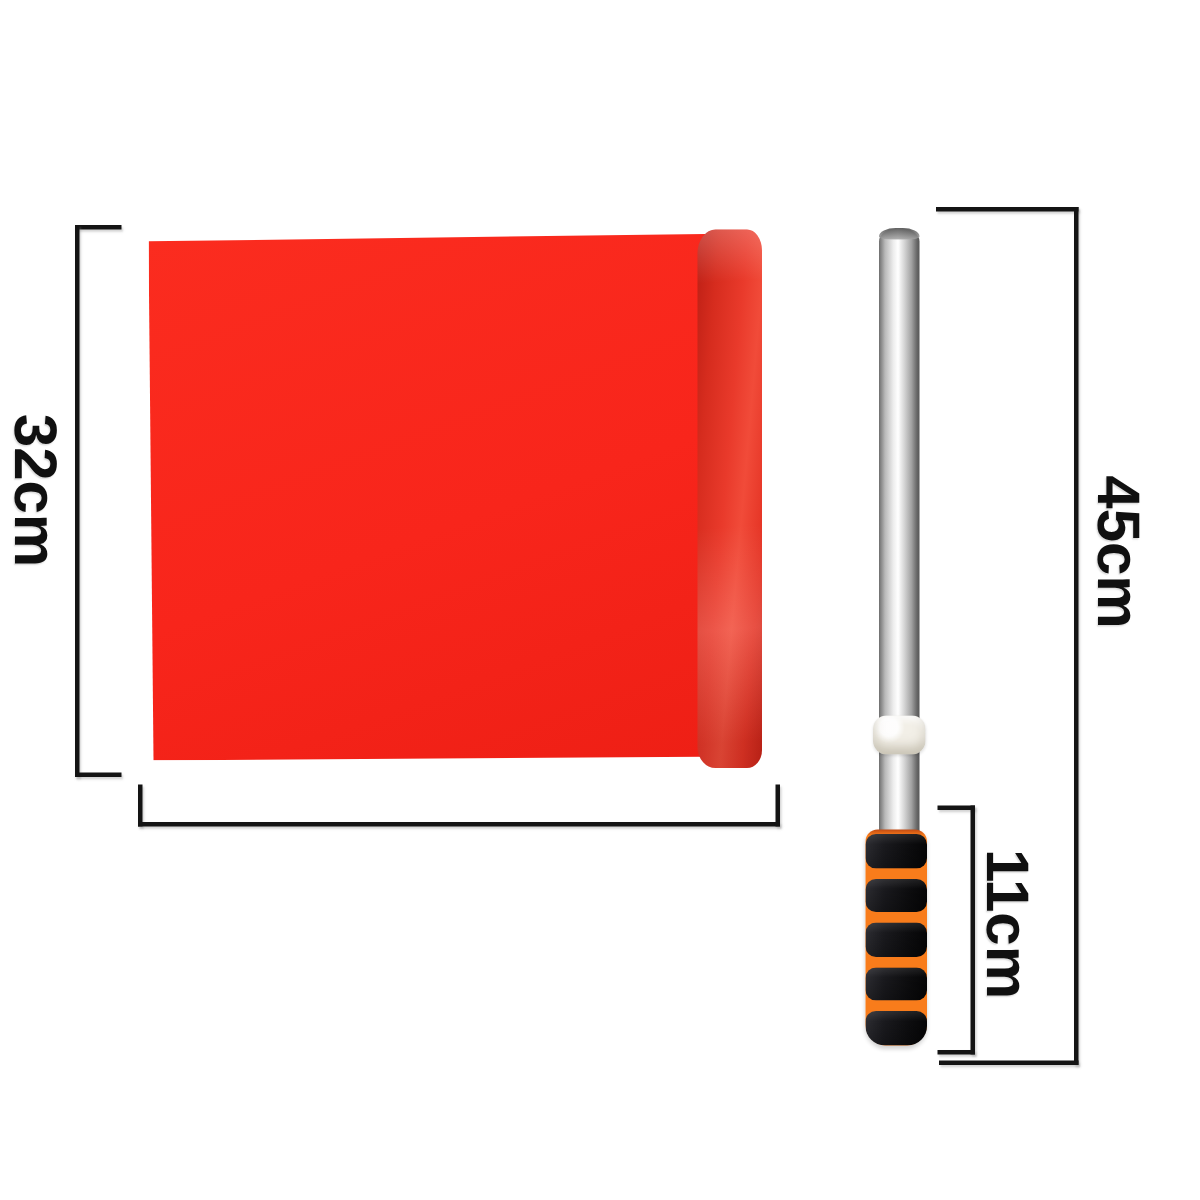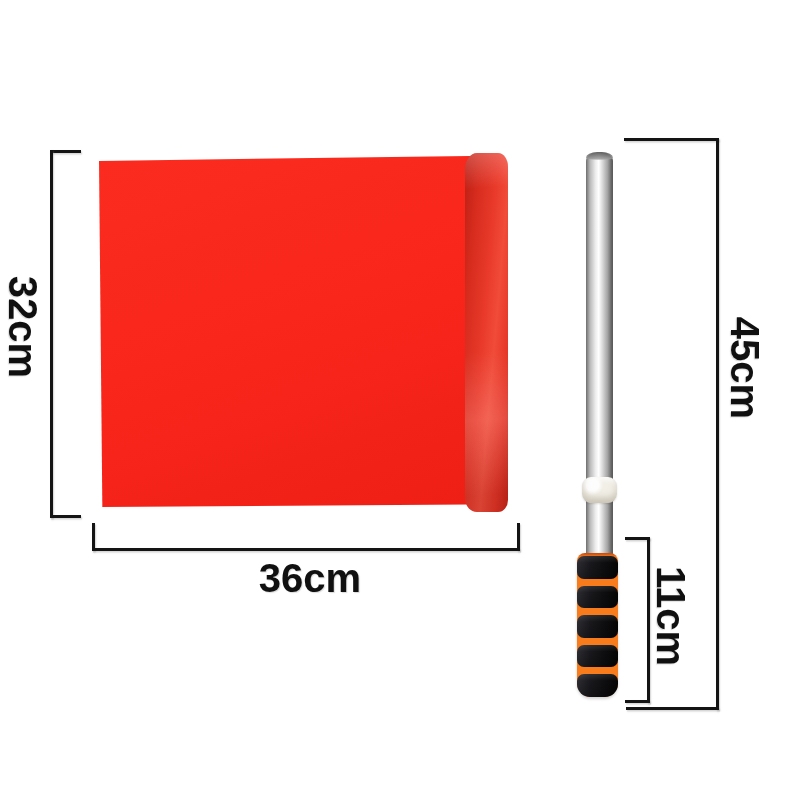--- a/index.html
+++ b/index.html
@@ -146,21 +146,20 @@
   <div class="flag-sleeve"></div>
 
   <div class="dim hline t32-top"></div>
   <div class="dim vline t32-line"></div>
   <div class="dim hline t32-bottom"></div>
   <div class="mlabel rot90 lbl-32">32cm</div>
 
   <div class="dim vline t36-left"></div>
   <div class="dim hline t36-line"></div>
   <div class="dim vline t36-right"></div>
-  <div class="mlabel lbl-36">36cm</div>
 
   <div class="pole-rod"></div>
   <div class="velcro-band"></div>
   <div class="foam-grip">
     <div class="grip-segment"></div>
     <div class="grip-segment"></div>
     <div class="grip-segment"></div>
     <div class="grip-segment"></div>
     <div class="grip-segment"></div>
   </div>

